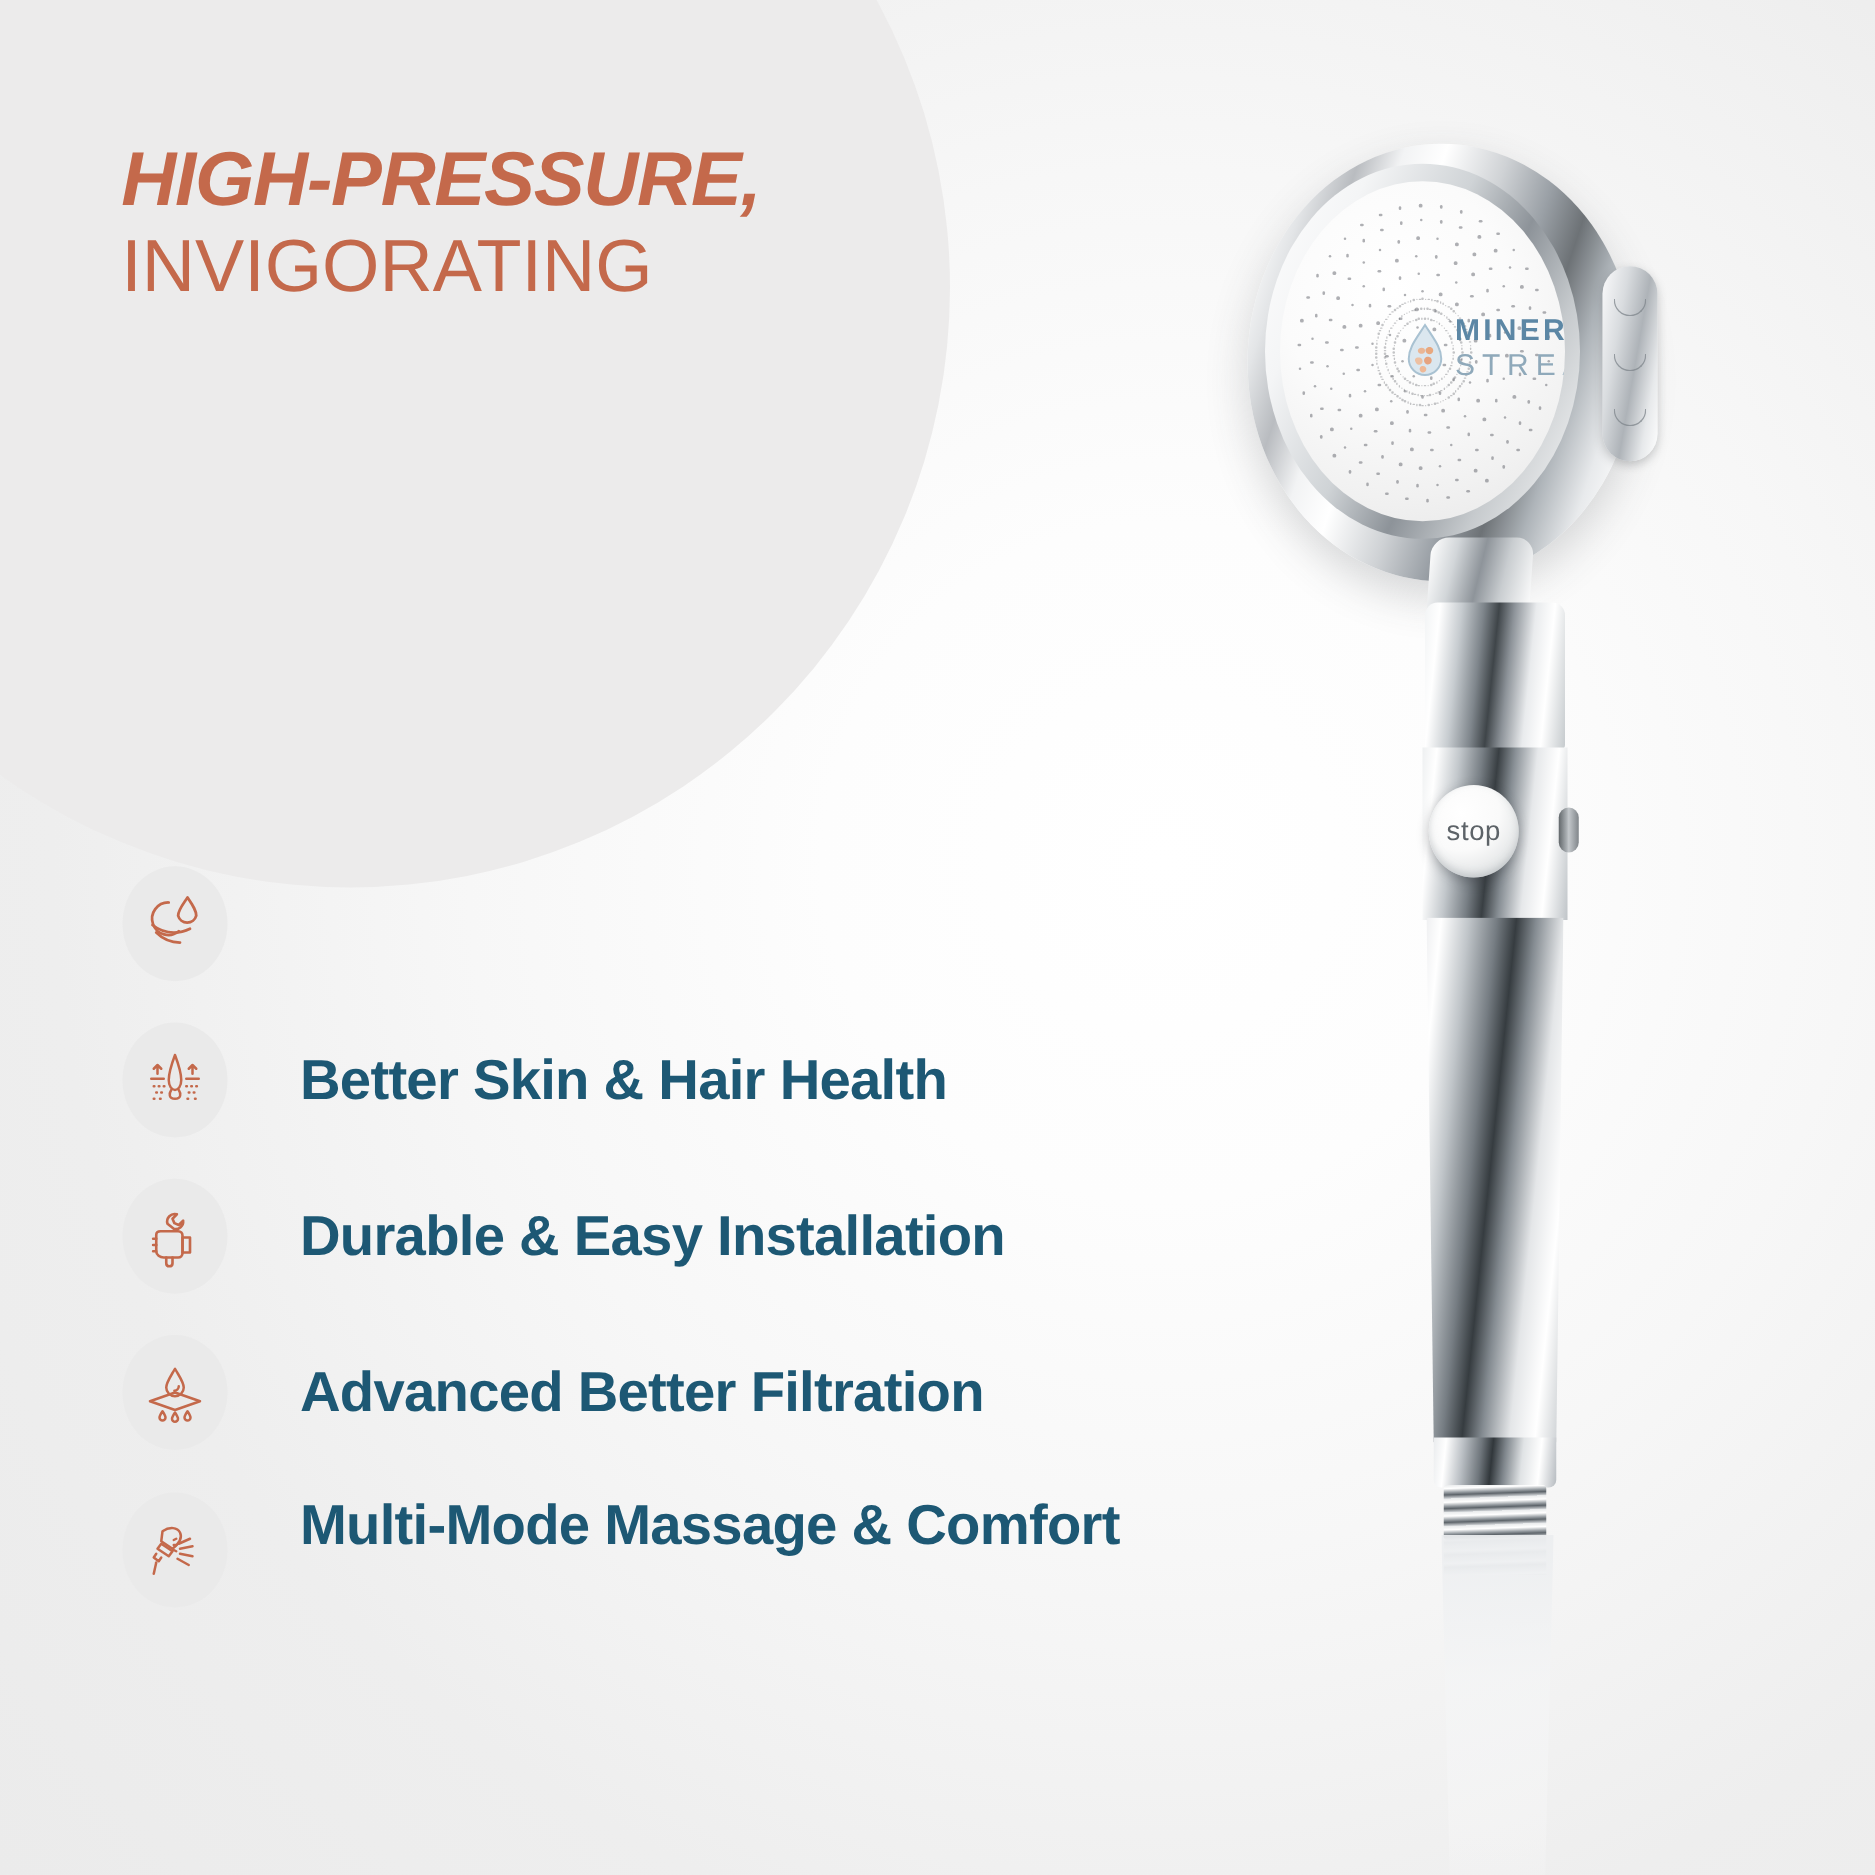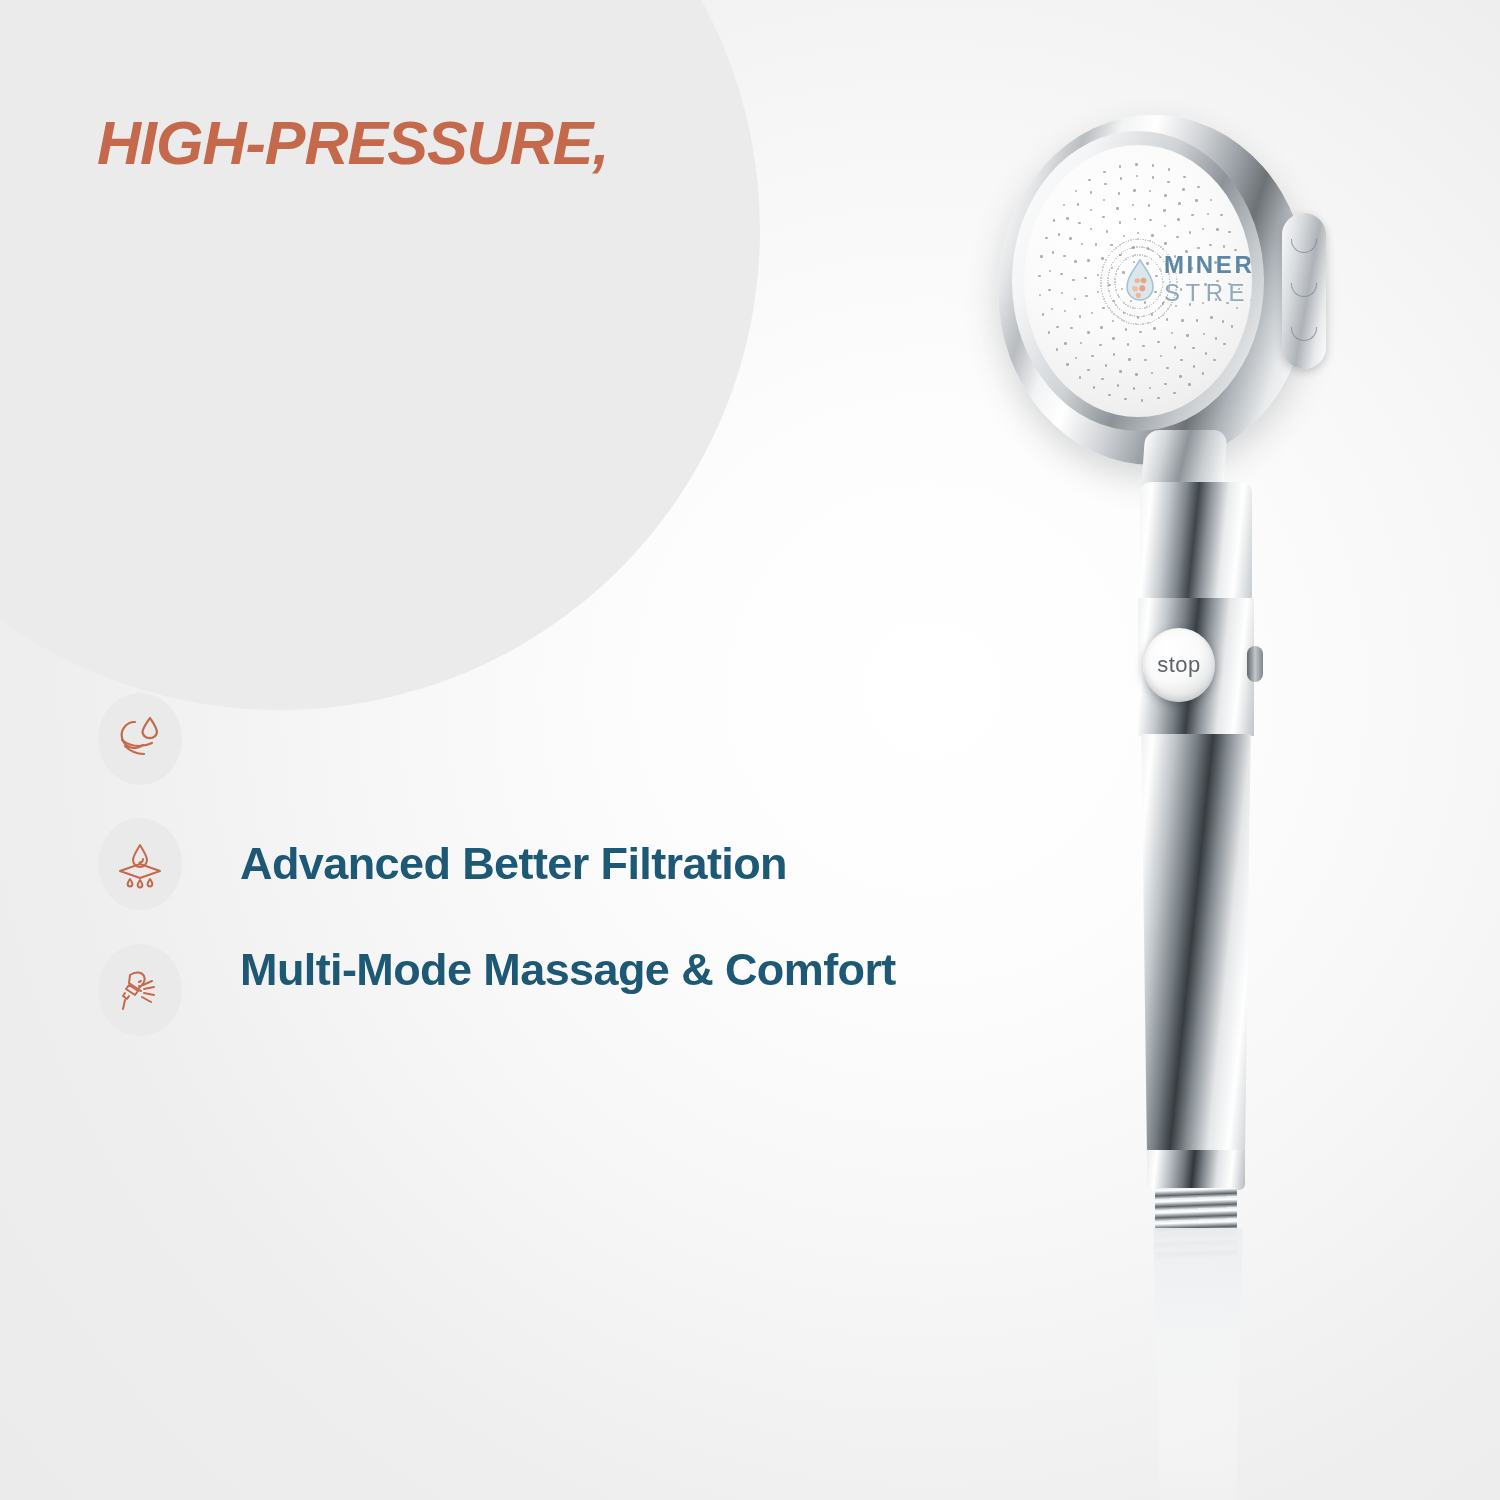--- a/index.html
+++ b/index.html
@@ -281,36 +281,63 @@
 </style>
 </head>
 <body>
 
 <div id="page">
 
   <div class="deco-circle"></div>
 
   <div class="headline">
     <span class="l1">HIGH-PRESSURE,</span>
+    <span class="l2">INVIGORATING</span>
   </div>
 
   <div class="features">
 
     <div class="feature-row">
       <div class="icon-badge">
         <svg width="54" height="54" viewBox="0 0 54 54" fill="none" stroke="#c4694b" stroke-width="2.2" stroke-linecap="round" stroke-linejoin="round">
           <path d="M37 6c4 6 7 10 7 14.5A7.5 7.5 0 0 1 29.5 20.5C29.5 16 33 12 37 6z"></path>
           <path d="M22 10a13 13 0 1 0 8 23"></path>
           <path d="M9 28c5 4 11 6 17 6 5 0 9-1 13-3"></path>
           <path d="M12 34c5 5 12 8 19 8"></path>
         </svg>
       </div>
     </div>
 
-
+    <div class="feature-row">
+      <div class="icon-badge">
+        <svg width="54" height="54" viewBox="0 0 54 54" fill="none" stroke="#c4694b" stroke-width="2" stroke-linecap="round" stroke-linejoin="round">
+          <path d="M27 7c-3 8-5 14-5 20 0 5 2.5 8 5 8s5-3 5-8c0-6-2-12-5-20z"></path>
+          <path d="M24 35c-2 3-2 7 3 7s5-4 3-7"></path>
+          <path d="M8 26h10M36 26h10"></path>
+          <path d="M13 22v-7M13 15l-3 3M13 15l3 3"></path>
+          <path d="M41 22v-7M41 15l-3 3M41 15l3 3"></path>
+          <path d="M10 32h.5M14 32h.5M18 32h.5M12 37h.5M16 37h.5M10 42h.5M15 42h.5"></path>
+          <path d="M36 32h.5M40 32h.5M44 32h.5M38 37h.5M42 37h.5M37 42h.5M43 42h.5"></path>
+        </svg>
+      </div>
+      <div class="feature-label">Better Skin &amp; Hair Health</div>
+    </div>
+
+    <div class="feature-row">
+      <div class="icon-badge">
+        <svg width="54" height="54" viewBox="0 0 54 54" fill="none" stroke="#c4694b" stroke-width="2.1" stroke-linecap="round" stroke-linejoin="round">
+          <path d="M21 17a6 6 0 0 1 7.5-7.5l-3.5 3.5 1.5 3.5 3.5 1.5 3.5-3.5A6 6 0 0 1 26 21z"></path>
+          <path d="M12 26c0-2 1.5-3 3.5-3h14c2 0 3.5 1.5 3.5 3.5v14c0 2-1.5 3.5-3.5 3.5H18c-3 0-6-2-6-5z"></path>
+          <path d="M12 29H9.5M12 34H9.5M12 39H9.5"></path>
+          <path d="M33 28h6v12h-6z"></path>
+          <path d="M20 44v4.5c0 1.5 1 2.5 2.5 2.5s2.5-1 2.5-2.5V44"></path>
+        </svg>
+      </div>
+      <div class="feature-label">Durable &amp; Easy Installation</div>
+    </div>
 
     <div class="feature-row">
       <div class="icon-badge">
         <svg width="54" height="54" viewBox="0 0 54 54" fill="none" stroke="#c4694b" stroke-width="2" stroke-linecap="round" stroke-linejoin="round">
           <path d="M27 8c-4 7-7 11-7 15a7 7 0 0 0 14 0c0-4-3-8-7-15z"></path>
           <path d="M30 22c0 2-1.5 3.5-3.5 3.5"></path>
           <path d="M27 27 7 34l20 7 20-7z"></path>
           <path d="M17 42c-1.6 2.4-2.4 3.8-2.4 5a2.4 2.4 0 0 0 4.8 0c0-1.2-.8-2.6-2.4-5z"></path>
           <path d="M27 43c-1.6 2.4-2.4 3.8-2.4 5a2.4 2.4 0 0 0 4.8 0c0-1.2-.8-2.6-2.4-5z"></path>
           <path d="M37 42c-1.6 2.4-2.4 3.8-2.4 5a2.4 2.4 0 0 0 4.8 0c0-1.2-.8-2.6-2.4-5z"></path>

